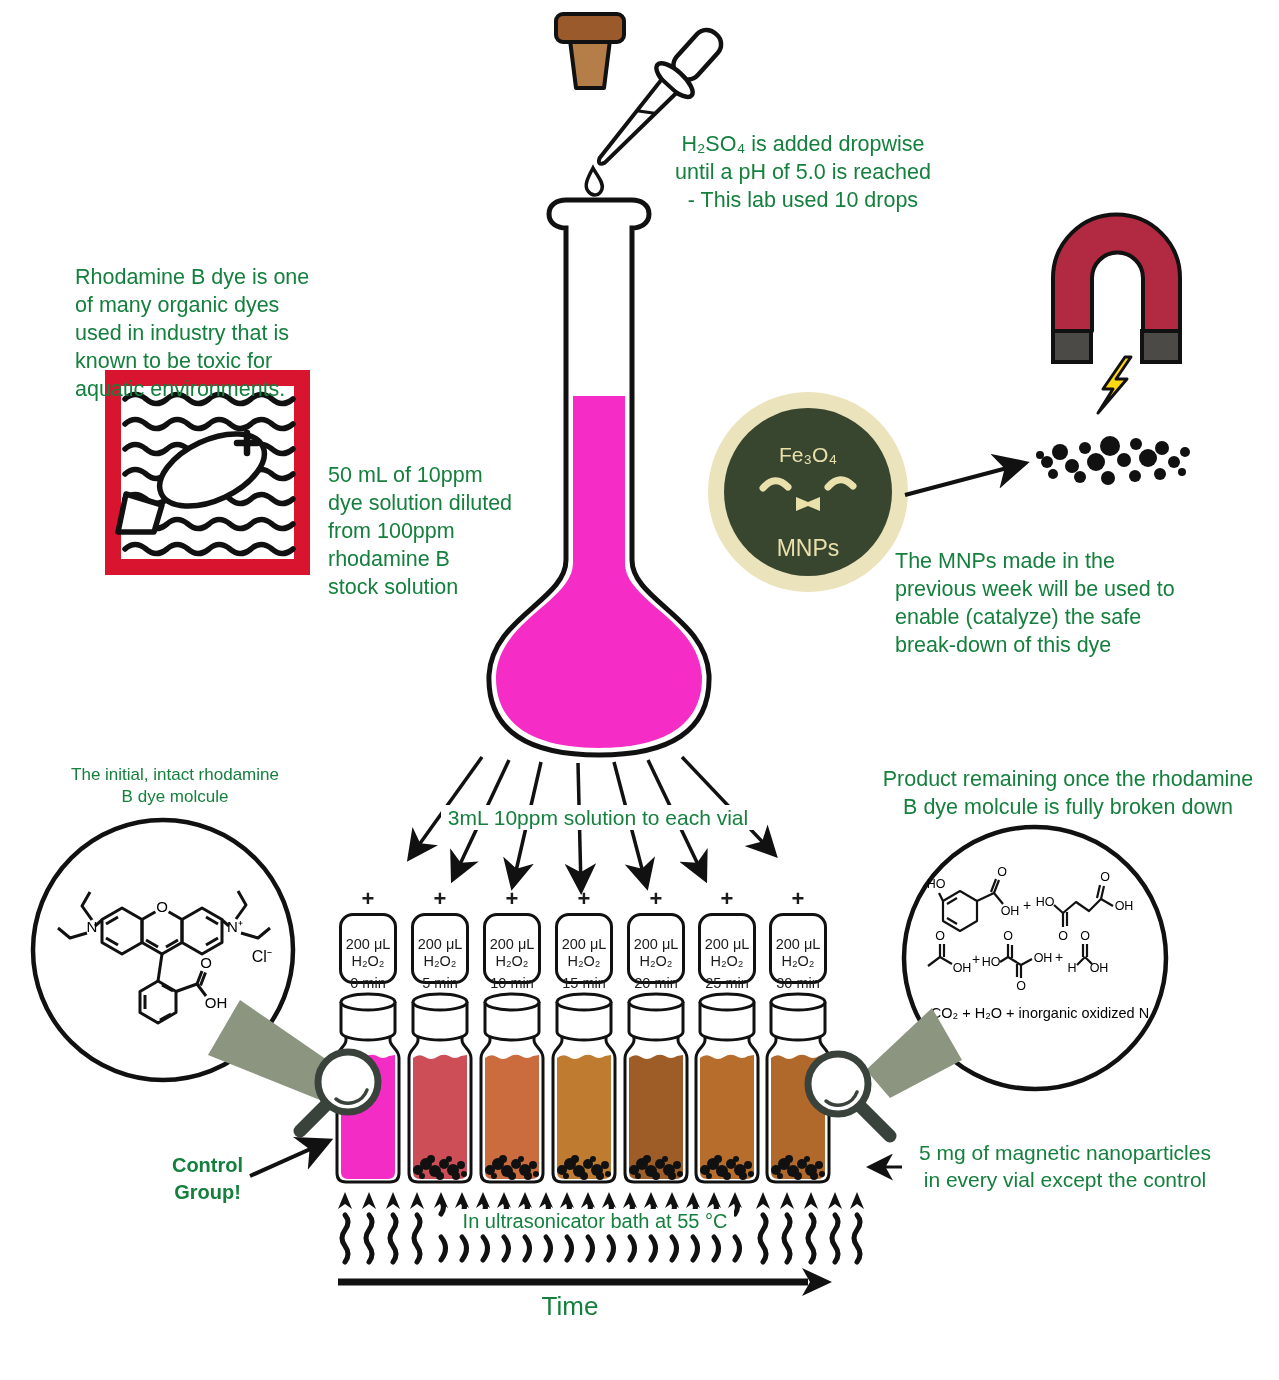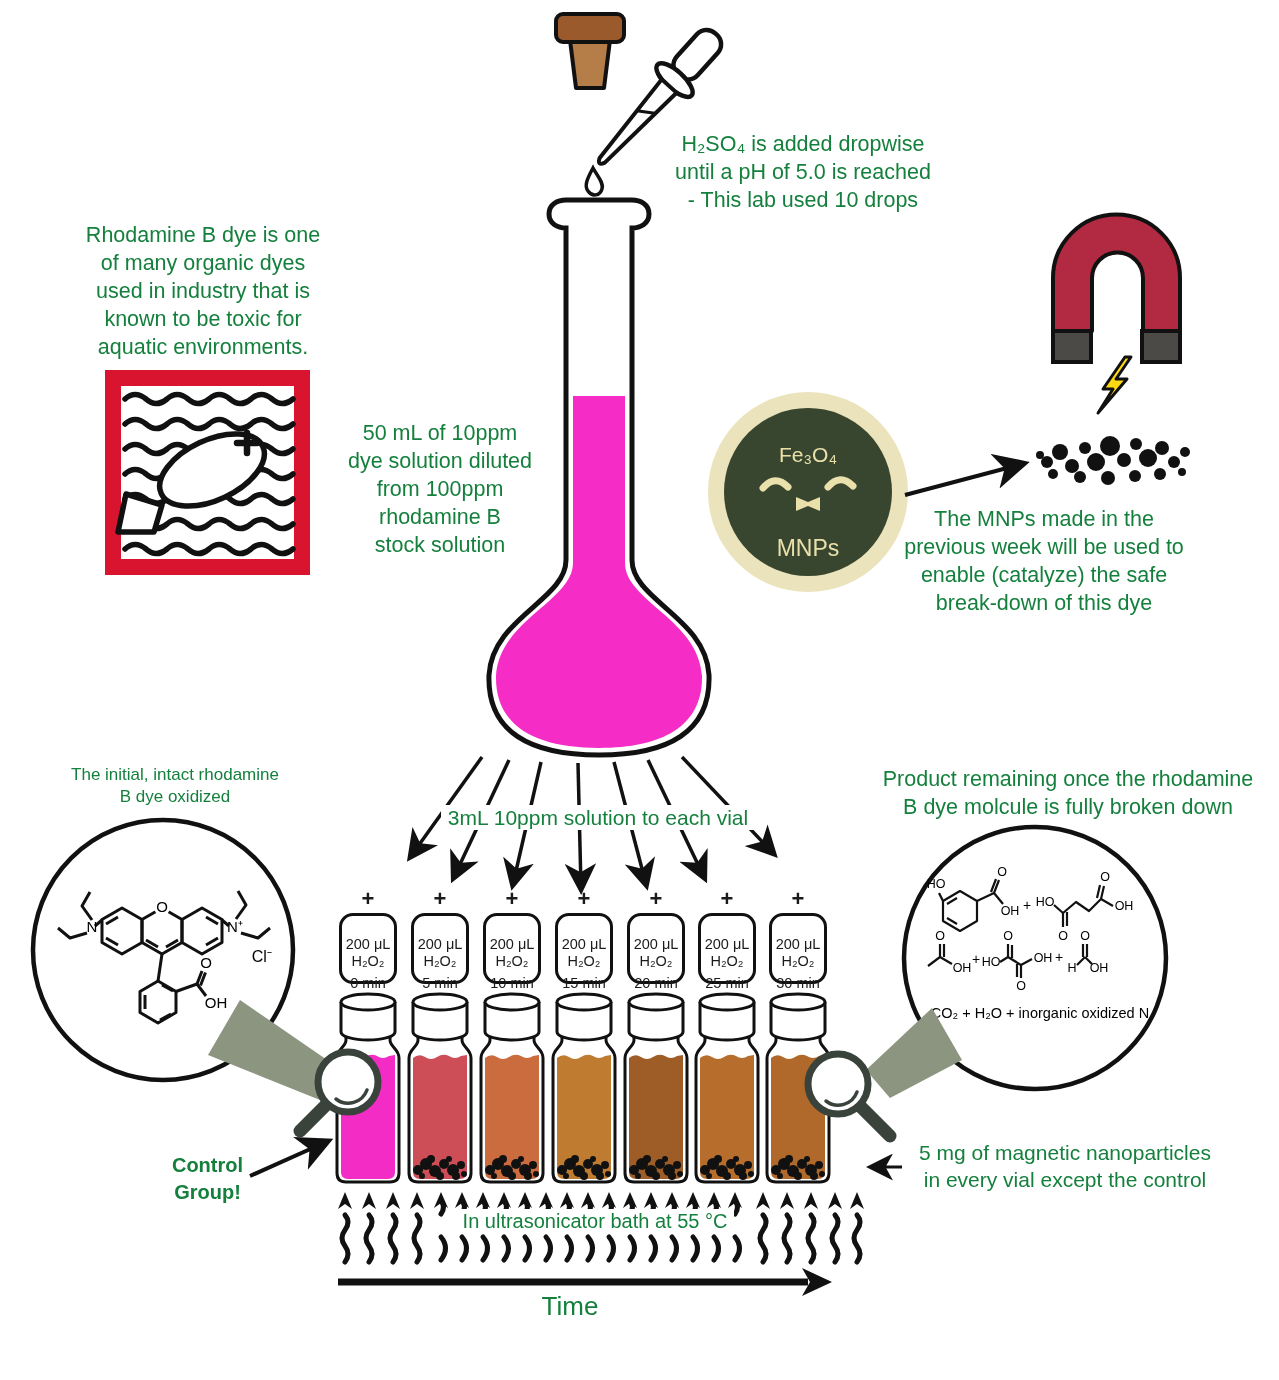--- a/index.html
+++ b/index.html
@@ -1,20 +1,20 @@
 <!DOCTYPE html>
 <html><head>
 <meta charset="utf-8">
 <style>
   html,body{margin:0;padding:0;background:#fff;}
   #canvas{position:relative;width:1279px;height:1380px;background:#fff;overflow:hidden;
           font-family:"Liberation Sans", sans-serif;color:#1b1b1b;}
   #art{position:absolute;left:0;top:0;}
   .tb{position:absolute;line-height:1.3;white-space:nowrap;color:#15803d;}
-  .tb.c{text-align:center;} .tb.r{text-align:center;}
+  .tb.c{text-align:center;} .tb.r{text-align:left;margin-top:42px;}
   .vlabel{position:absolute;top:913px;width:58px;height:71px;border:3px solid #111;border-radius:14px;
           background:#fff;text-align:center;font-size:14.5px;line-height:1.16;padding-top:20px;
           box-sizing:border-box;}
   .vlabel .t{display:block;margin-top:5px;}
   .vlabel span{display:block;}
   .vplus{position:absolute;top:886px;width:24px;text-align:center;font-size:22px;font-weight:bold;}
   .masked span{background:#fff;padding:1px 7px;margin-top:40px;}
   .bold{font-weight:bold;}
 </style>
 </head>
@@ -338,21 +338,21 @@
   <div>enable (catalyze) the safe</div>
   <div>break-down of this dye</div>
 </div>
 
 <div class="tb c masked" style="left:418px;top:804px;width:360px;font-size:21px;">
   <span>3mL 10ppm solution to each vial</span>
 </div>
 
 <div class="tb c" style="left:20px;top:764px;width:310px;font-size:17px;">
   <div>The initial, intact rhodamine</div>
-  <div>B dye oxidized</div>
+  <div>B dye molcule</div>
 </div>
 
 <div class="tb c" style="left:866px;top:766px;width:404px;font-size:21.5px;">
   <div>Product remaining once the rhodamine</div>
   <div>B dye molcule is fully broken down</div>
 </div>
 
 <div class="vplus" style="left:356px;">+</div>
 <div class="vplus" style="left:428px;">+</div>
 <div class="vplus" style="left:500px;">+</div>

